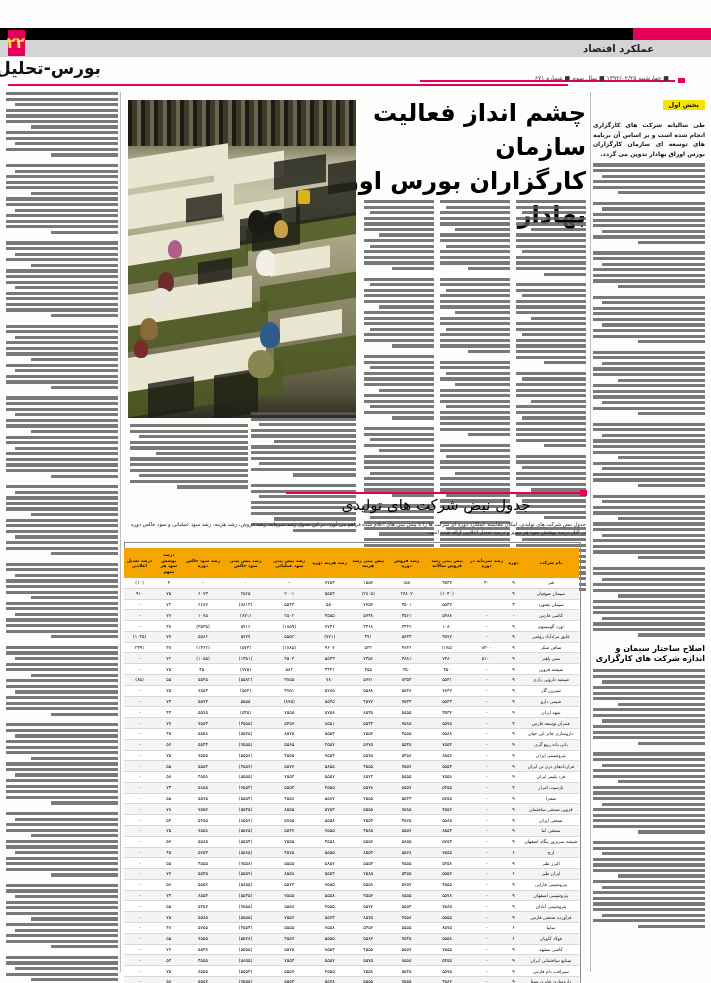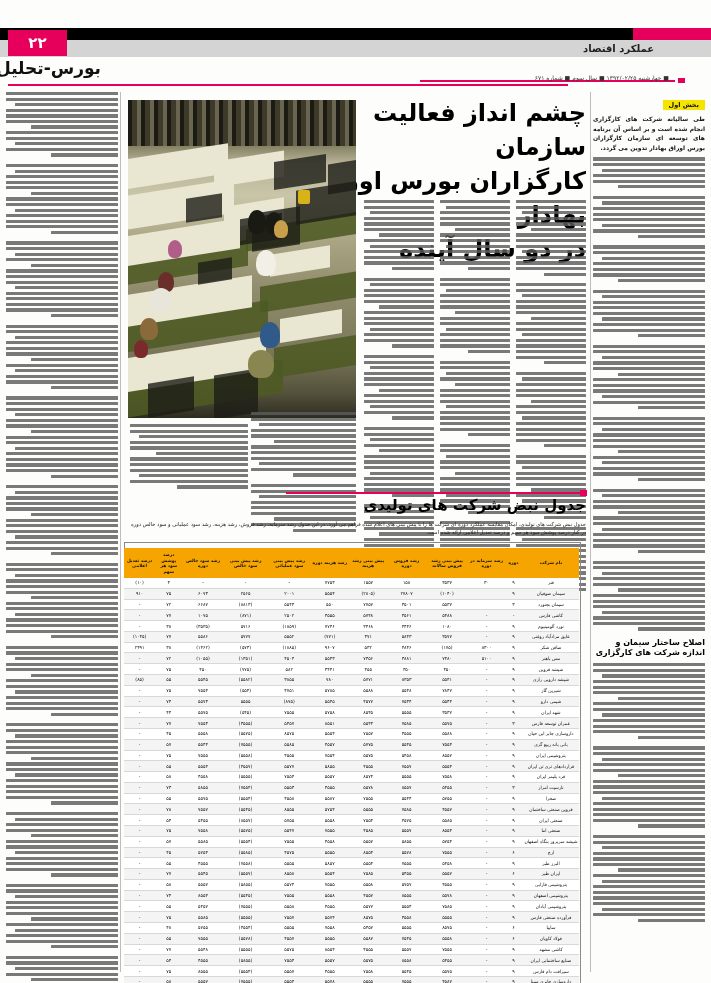--- a/index.html
+++ b/index.html
@@ -8,22 +8,22 @@
     font-family:"DejaVu Sans","Liberation Sans",sans-serif;
     color:#111;
   }
   .page{position:absolute;inset:0;background:#fdfdfb;}
 
   
   .topbar{position:absolute;left:0;top:28px;width:711px;height:12px;background:#000;}
   .topbar-pink{position:absolute;right:0;top:28px;width:78px;height:12px;background:#e6005c;}
   .greybar{position:absolute;left:0;top:40px;width:711px;height:17px;background:#d4d4d4;}
   .pagenum{
-    position:absolute;left:8px;top:30px;width:59px;height:26px;background:#e6005c;
-    color:#ffffff;font-weight:bold;font-size:15px;line-height:26px;text-align:center;letter-spacing:1px;
+    position:absolute;left:8px;top:30px;width:17px;height:26px;background:#e6005c;
+    color:#fde047;font-weight:bold;font-size:15px;line-height:26px;text-align:center;letter-spacing:1px;
   }
   .masthead{
     position:absolute;right:8px;top:41px;width:120px;height:15px;
     text-align:left;font-size:10px;font-weight:bold;color:#222;
     direction:rtl;line-height:15px;overflow:hidden;
   }
   .section-title{
     position:absolute;right:610px;top:58px;width:95px;
     font-size:17px;font-weight:bold;color:#111;text-align:left;white-space:nowrap;
   }
@@ -73,31 +73,31 @@
   .fakeline.s2{width:92%;}
   .fakeline.s3{width:78%;}
   .fakeline.s4{width:60%;}
   .fakegap{height:5px;}
 
   .subhead{
     font-size:8px;font-weight:bold;color:#000;margin:7px 0 4px;text-align:right;line-height:1.35;
   }
   .hl-badge{
     display:inline-block;background:#f5e400;color:#111;font-size:6.5px;font-weight:bold;
-    padding:1px 6px;margin-bottom:4px;
+    padding:1px 6px;margin-bottom:10px;
   }
   .lead-bold{font-size:6px;font-weight:bold;line-height:1.6;text-align:justify;margin:0 0 5px;}
 
   
   .tblock{position:absolute;left:124px;top:488px;width:462px;}
   .tbl-rule{position:absolute;right:0;top:4px;width:300px;height:2px;background:#e6005c;}
   .tbl-dot{position:absolute;right:-1px;top:2px;width:7px;height:6px;background:#e6005c;}
   .tbl-title{
-    position:absolute;right:0;top:8px;width:300px;text-align:right;
-    font-size:15px;font-weight:bold;color:#000;
+    position:absolute;right:0;top:8px;width:300px;text-align:center;
+    font-size:15px;font-weight:normal;color:#000;
   }
   .tbl-intro{
     position:absolute;right:0;top:32px;width:455px;text-align:justify;
     font-size:5.2px;line-height:1.6;color:#222;
   }
 
   table.nabz{
     position:absolute;left:0;top:60px;width:455px;border-collapse:collapse;
     font-size:4.6px;table-layout:fixed;background:#fff;
   }
@@ -445,21 +445,20 @@
         <div class="fakeline s3"></div>
 
     </div>
   </div>
 
   <div class="zone-mid">
 
     <div class="headline">
       <span>چشم انداز فعالیت سازمان</span>
       <span>کارگزاران بورس اوراق بهادار</span>
-      <span>در دو سال آینده</span>
     </div>
 
     <div class="photo">
       <div class="ph-top"></div>
 
       <div class="ph-green" style="left:-10px;top:150px;width:130px;height:26px;"></div>
       <div class="ph-green" style="left:-10px;top:212px;width:150px;height:30px;"></div>
       <div class="ph-green" style="left:-10px;top:272px;width:165px;height:34px;"></div>
       <div class="ph-green" style="left:118px;top:120px;width:120px;height:22px;"></div>
       <div class="ph-green" style="left:132px;top:178px;width:110px;height:26px;"></div>

